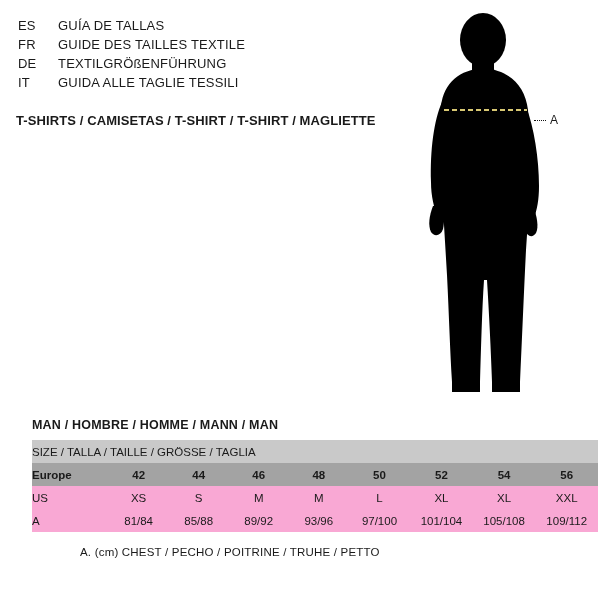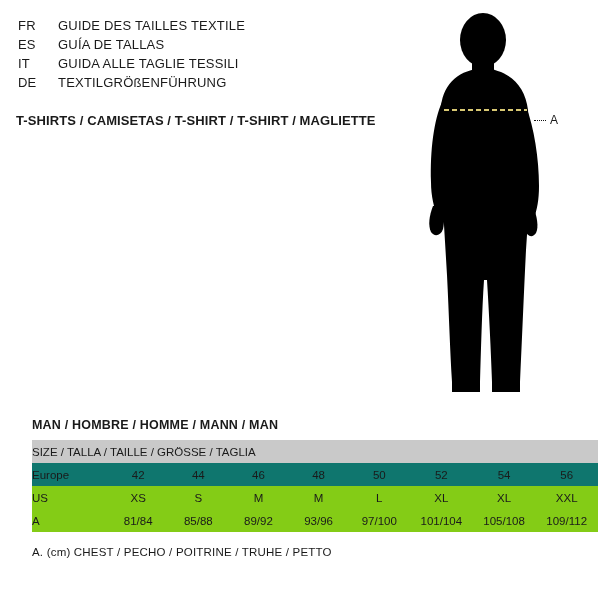--- a/index.html
+++ b/index.html
@@ -97,58 +97,60 @@
   }
   table.sizes td {
     padding: 3px 0 3px 0;
     height: 17px;
     vertical-align: middle;
   }
   tr.head-row {
     background: #c9c9c9;
   }
   tr.band {
-    background: #0f766e;
+    background: #a3a3a3;
+    font-weight: bold;
   }
   tr.white {
-    background: #84cc16;
+    background: #f9a8d4;
   }
   td.label-col {
     width: 86px;
     padding-left: 2px;
   }
   td.val {
     width: 68px;
     text-align: center;
   }
   .foot-note {
     margin-top: 14px;
     font-size: 11.5px;
     letter-spacing: 0.2px;
+    margin-left: 48px;
   }
 </style>
 </head>
 <body>
 
 <div class="lang-block">
   <div class="lang-row">
+    <div class="lang-code">ES</div>
+    <div class="lang-text">GUÍA DE TALLAS</div>
+  </div>
+  <div class="lang-row">
     <div class="lang-code">FR</div>
     <div class="lang-text">GUIDE DES TAILLES TEXTILE</div>
   </div>
   <div class="lang-row">
-    <div class="lang-code">ES</div>
-    <div class="lang-text">GUÍA DE TALLAS</div>
+    <div class="lang-code">DE</div>
+    <div class="lang-text">TEXTILGRÖßENFÜHRUNG</div>
   </div>
   <div class="lang-row">
     <div class="lang-code">IT</div>
     <div class="lang-text">GUIDA ALLE TAGLIE TESSILI</div>
-  </div>
-  <div class="lang-row">
-    <div class="lang-code">DE</div>
-    <div class="lang-text">TEXTILGRÖßENFÜHRUNG</div>
   </div>
 </div>
 
 <div class="cat-block">
   <div class="cat-line">T-SHIRTS / CAMISETAS / T-SHIRT / T-SHIRT / MAGLIETTE</div>
 </div>
 
 <div class="figure-wrap">
   <svg width="200" height="400" viewBox="0 0 200 400">
 

